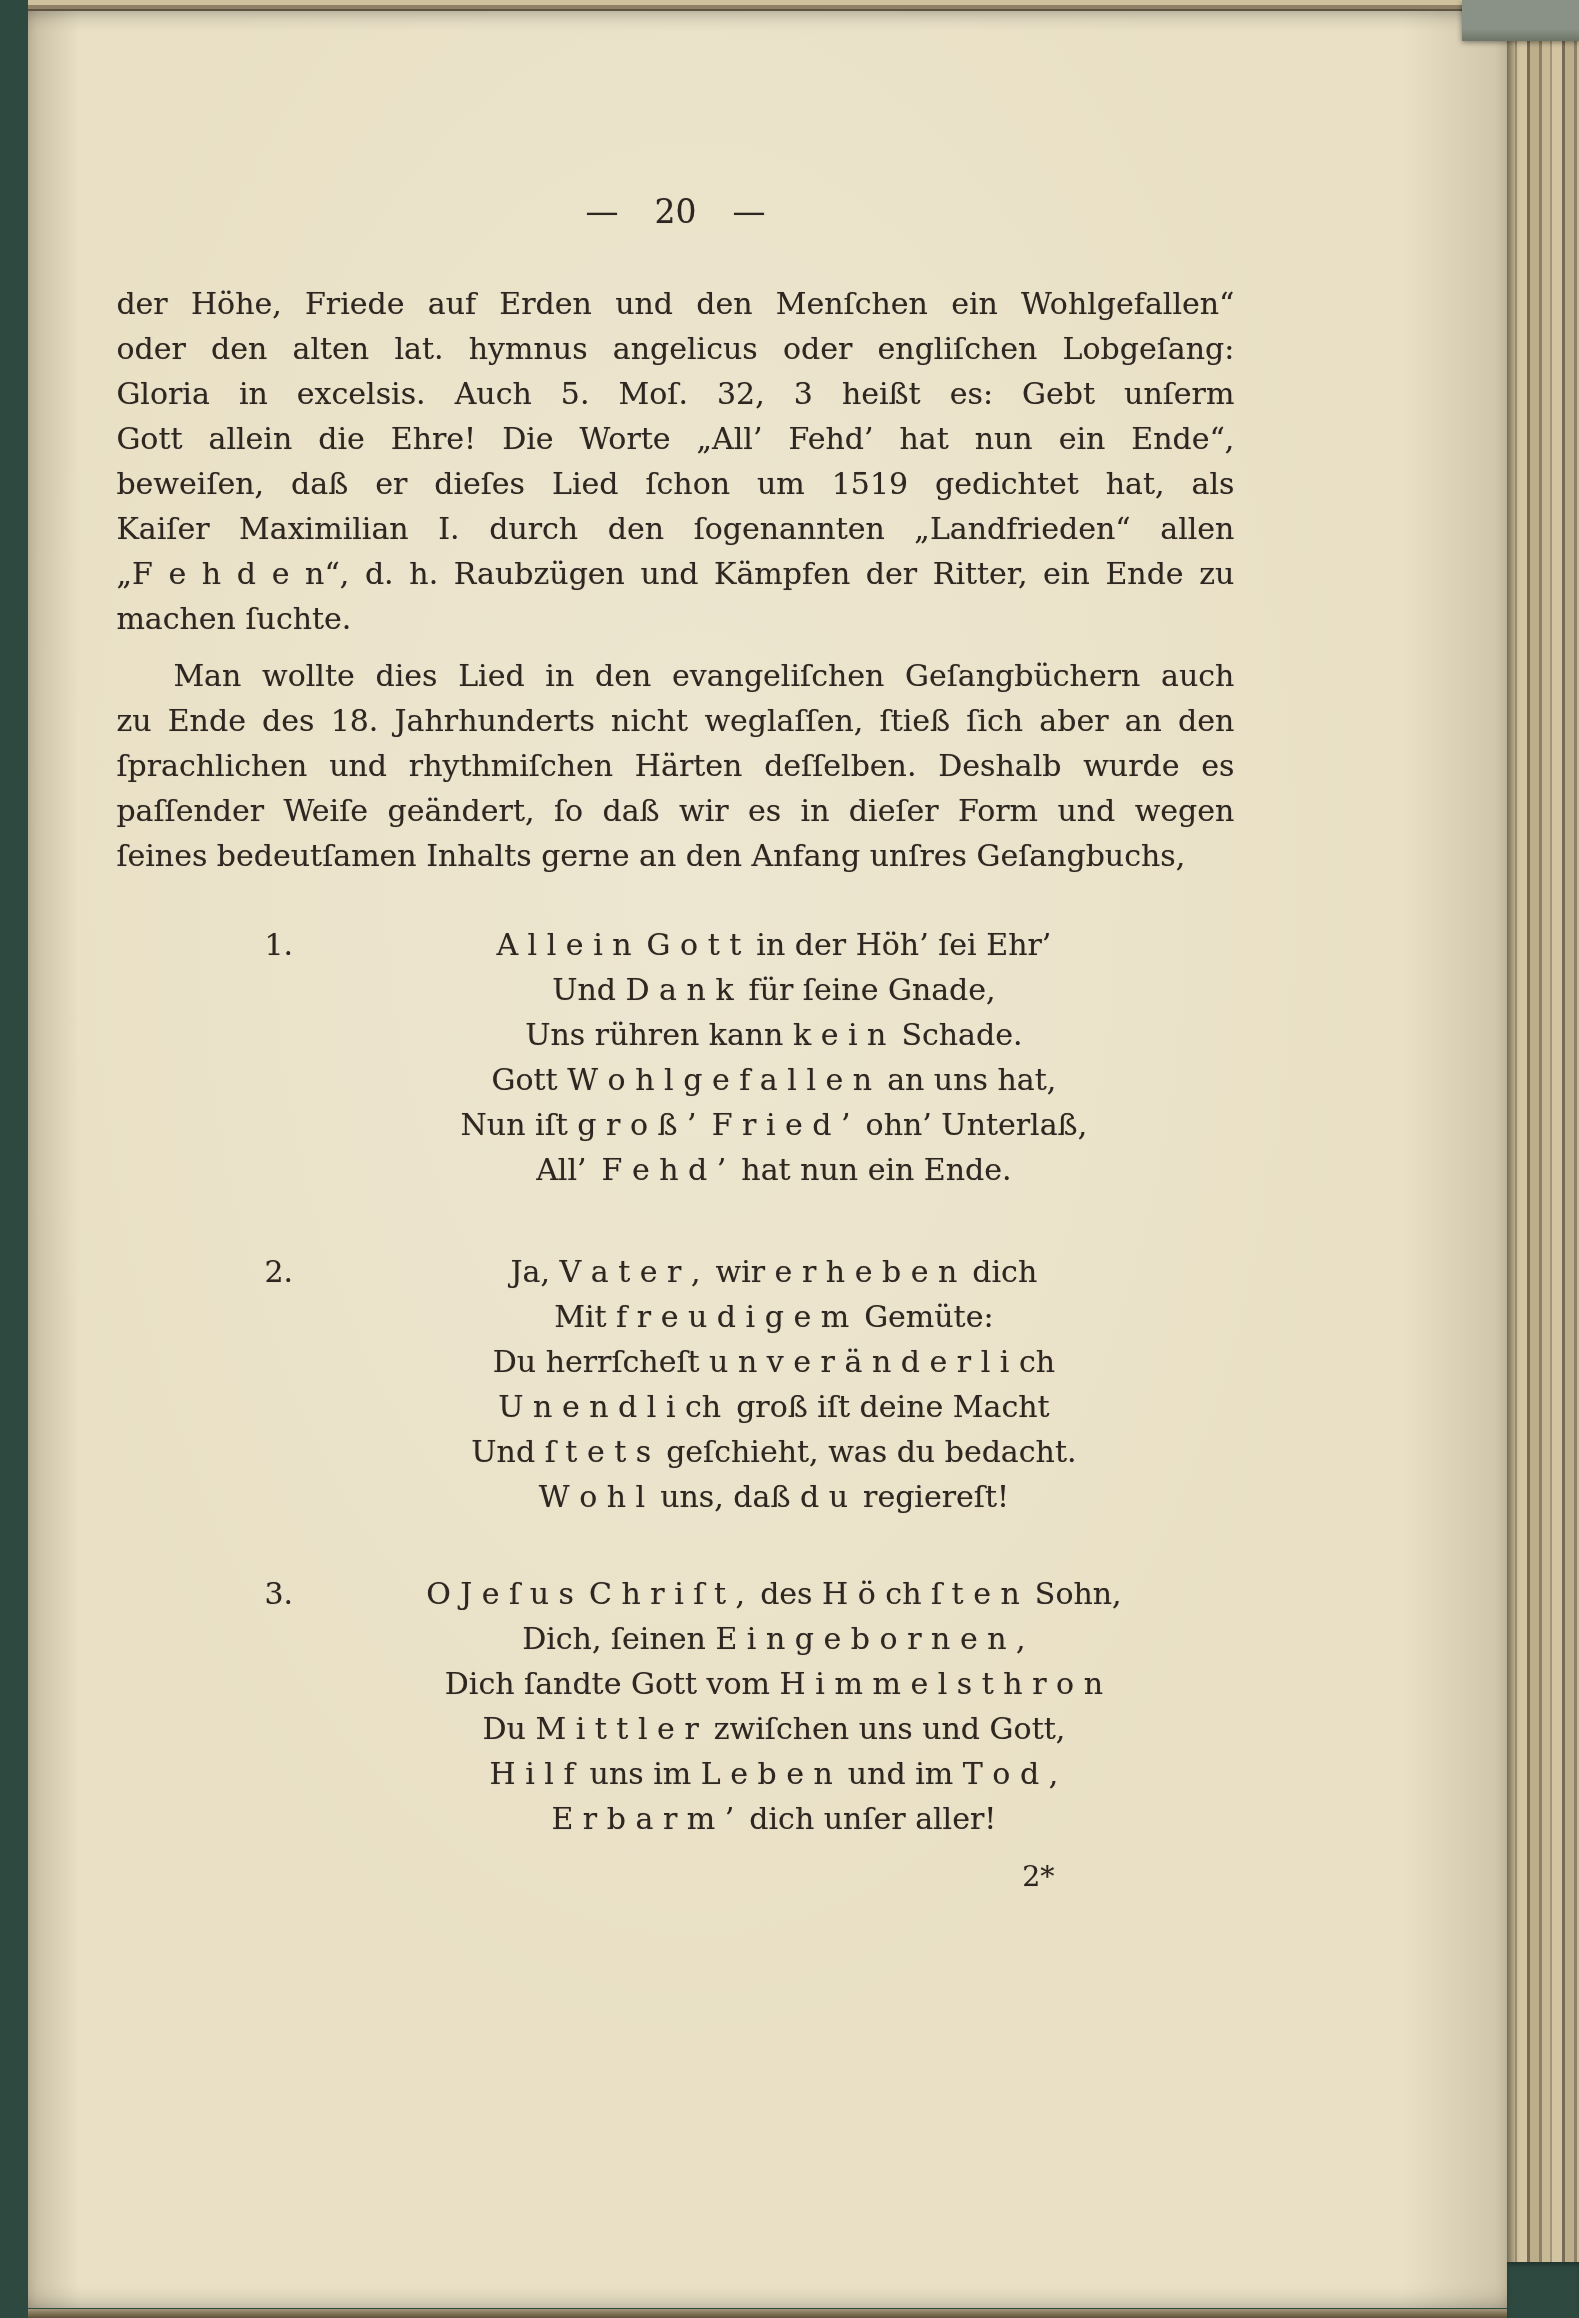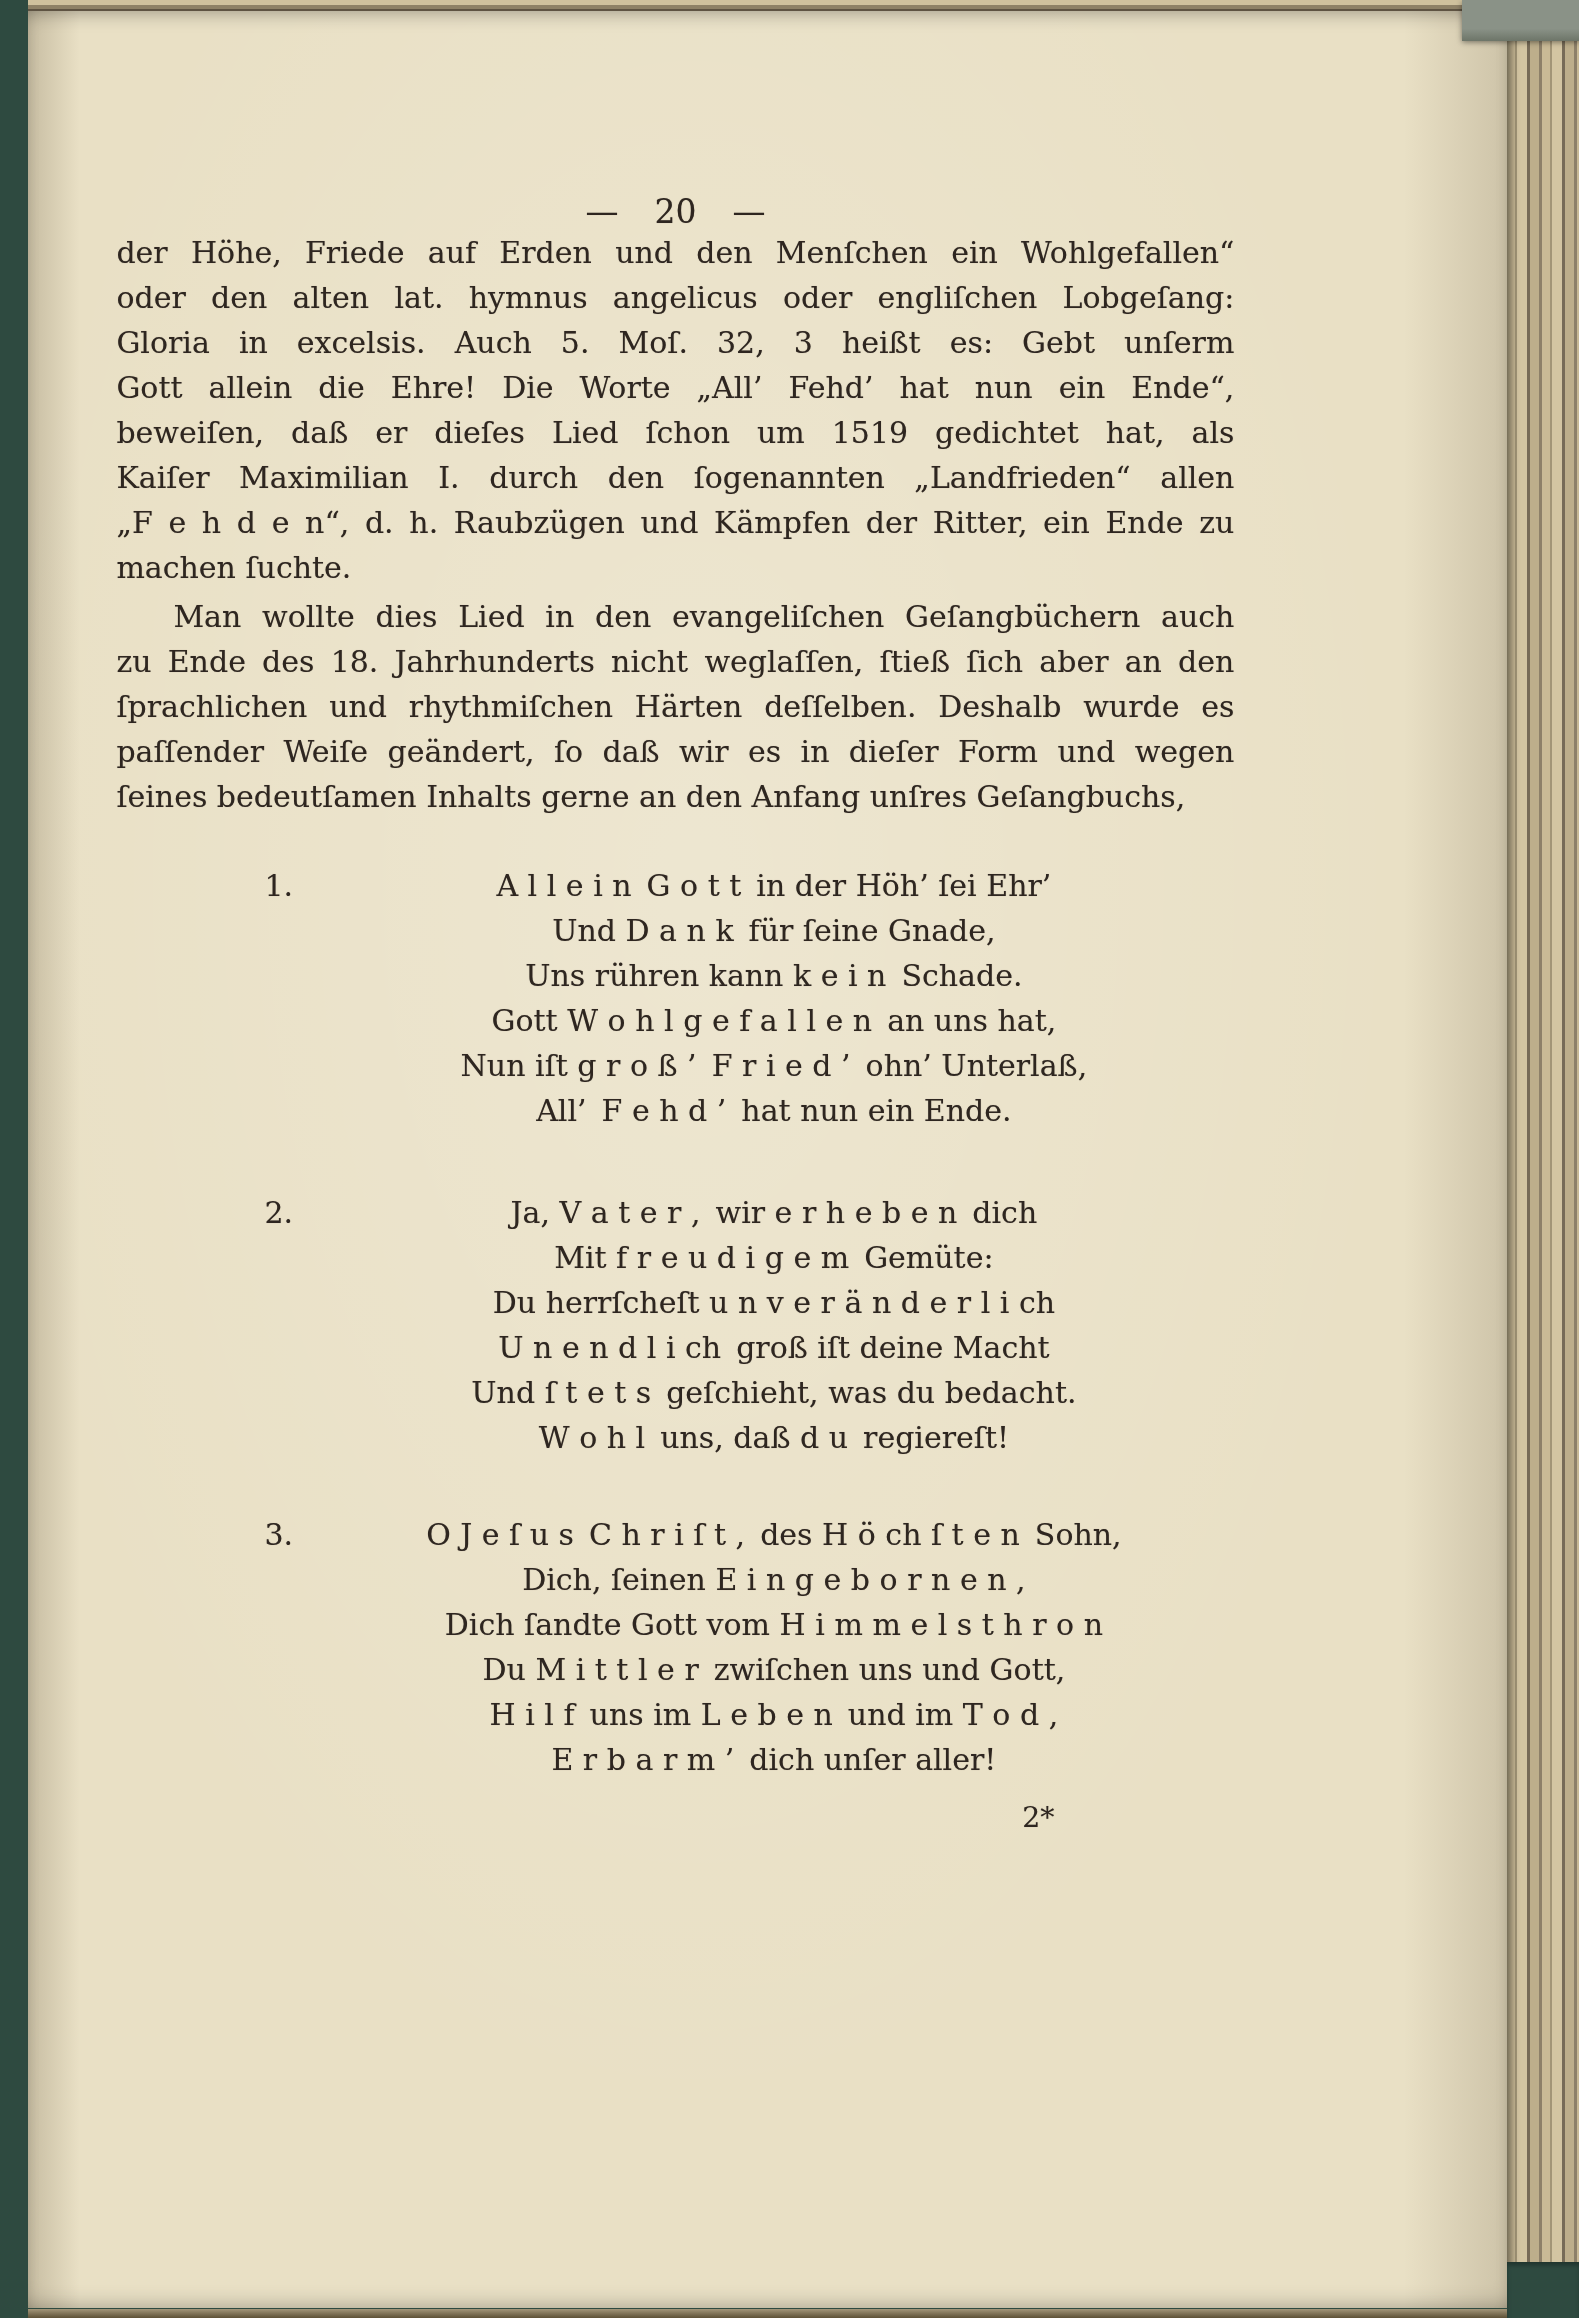--- a/index.html
+++ b/index.html
@@ -38,22 +38,22 @@
   }
   .page-header {
     padding-top: 183px;
     display: flex;
     justify-content: center;
     align-items: center;
     gap: 36px;
     font-size: 33px;
     line-height: 36px;
   }
-  .para-1 { }
-  .para-2 { margin-top: 4px; }
+  .para-1 { margin-top: 51px; }
+  .para-2 { margin-top: 12px; }
   .para .line { text-align: justify; text-align-last: justify; }
   .para .line:last-child { text-align-last: left; }
   .para-2 .line:first-child { text-indent: 57px; }
 
   .verse { position: relative; margin-left: 197px; }
   .verse-1 { margin-top: 44px; }
   .verse-2 { margin-top: 57px; }
   .verse-3 { margin-top: 52px; }
   .verse-num { position: absolute; left: -49px; top: 0; }
   .verse .vline { text-align: center; }

